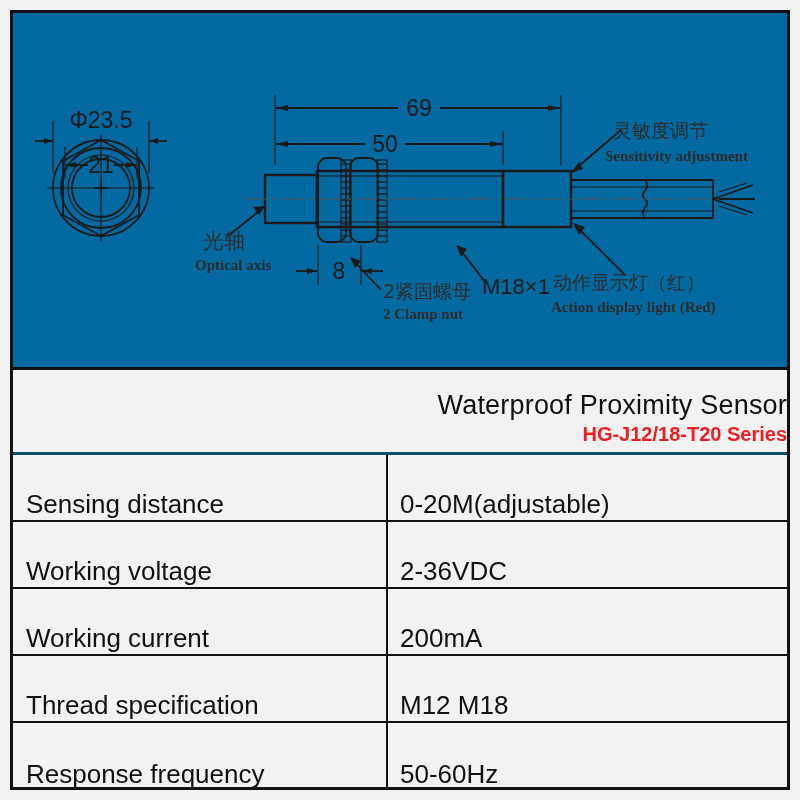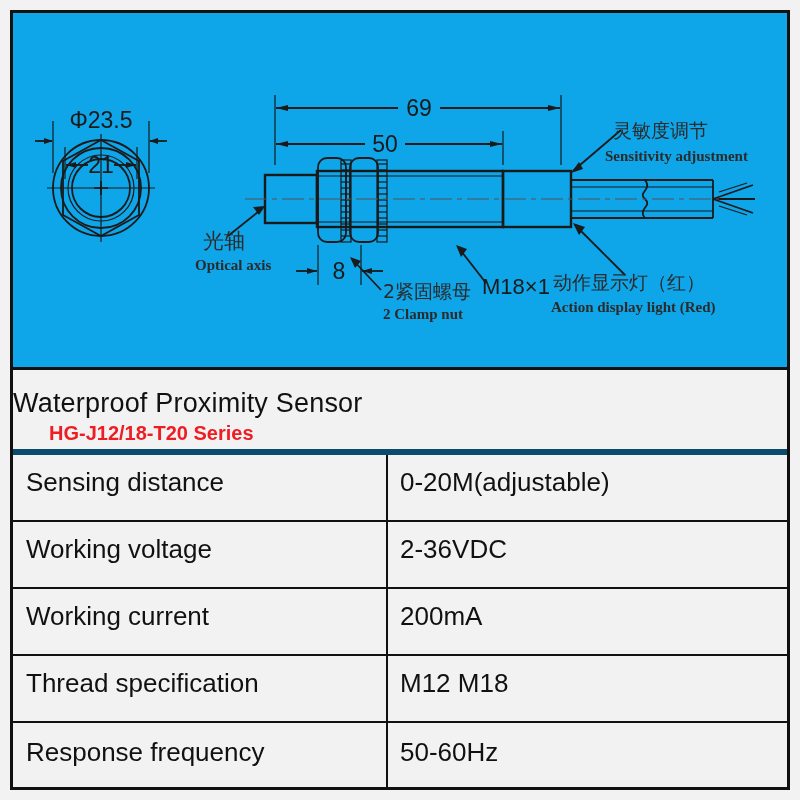--- a/index.html
+++ b/index.html
@@ -22,21 +22,21 @@
   }
   
   #drawing-panel {
     position: absolute;
     left: 10px;
     top: 10px;
     width: 780px;
     height: 360px;
     border: 3px solid #111;
     box-sizing: border-box;
-    background: #0ea5e9;
+    background: #0369a1;
   }
   #drawing-svg {
     position: absolute;
     left: 0;
     top: 0;
     display: block;
   }
   
   #spec-table {
     position: absolute;
@@ -45,24 +45,24 @@
     width: 780px;
     height: 420px;
     box-sizing: border-box;
     border: 3px solid #111;
     border-top: none;
     background: #f2f2f2;
   }
   .title-block {
     height: 85px;
     box-sizing: border-box;
-    border-bottom: 6px solid #0c4a6e;
+    border-bottom: 3px solid #0c4a6e;
     display: flex;
     flex-direction: column;
-    align-items: flex-start;
+    align-items: flex-end;
     justify-content: center;
     padding-top: 14px;
   }
   .title-main {
     font-size: 27px;
     line-height: 1.12;
     letter-spacing: 0.2px;
     color: #111;
   }
   .title-sub {
@@ -81,21 +81,21 @@
   .spec-row:last-child {
     border-bottom: none;
     border-radius: 22px;
   }
   .spec-label, .spec-value {
     box-sizing: border-box;
     display: flex;
     align-items: flex-end;
     font-size: 26px;
     color: #111;
-    padding-bottom: 22px;
+    padding-bottom: 0;
     overflow: hidden;
     white-space: nowrap;
   }
   .spec-label {
     width: 375px;
     border-right: 2px solid #111;
     padding-left: 13px;
   }
   .spec-value {
     flex: 1;

